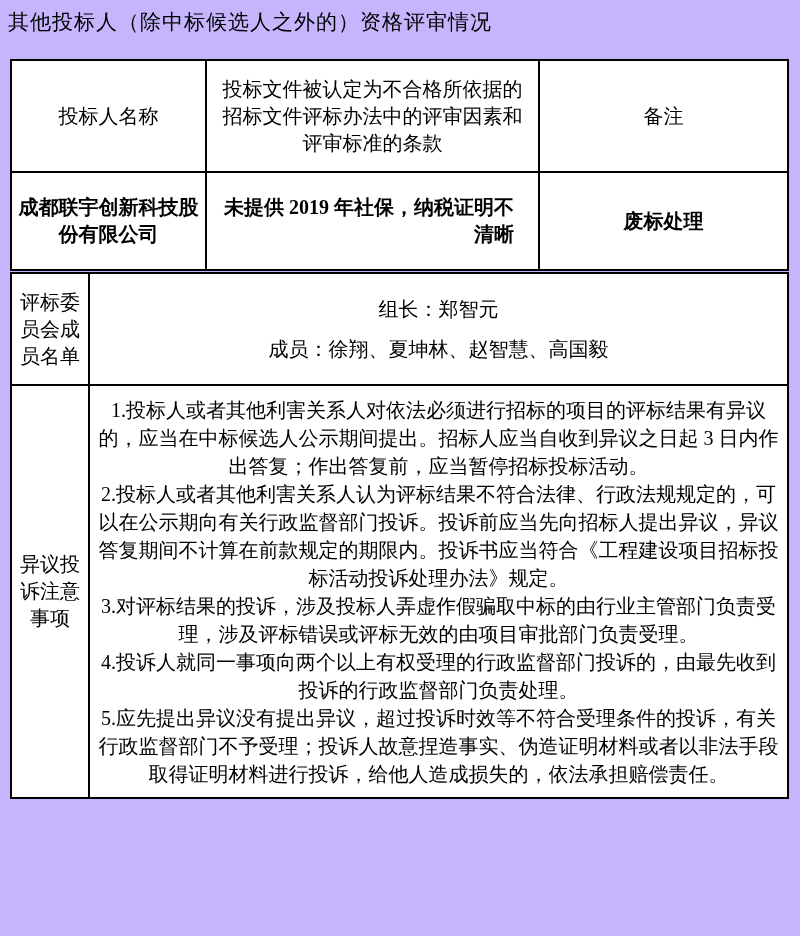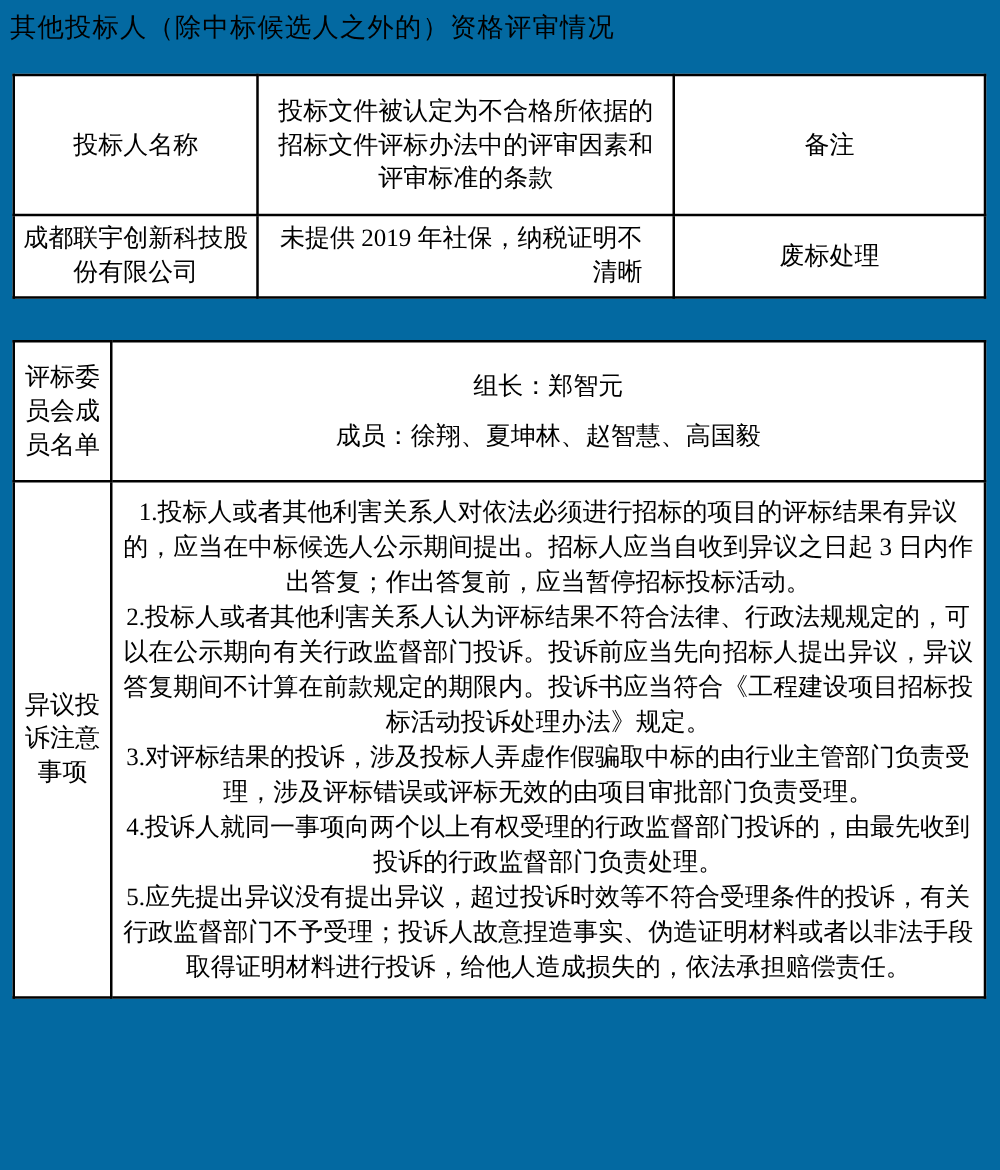--- a/index.html
+++ b/index.html
@@ -1,21 +1,21 @@
 <!DOCTYPE html>
 <html><head>
 <meta charset="utf-8">
 <style>
   html, body { margin: 0; padding: 0; }
   body {
     width: 800px; height: 936px;
     background: #ffffff; color: #000000;
     font-family: "Liberation Serif", "DejaVu Serif", serif;
   }
-  .page { position: relative; width: 800px; height: 936px; overflow: hidden; background: #0369a1; }
+  .page { position: relative; width: 800px; height: 936px; overflow: hidden; background: #c4b5fd; }
   .doc-title {
     position: absolute; left: 8px; top: 8px;
     font-size: 21px; font-weight: normal; letter-spacing: 1px; white-space: nowrap;
   }
   table.doc-table {
     position: absolute; left: 10px;
     border-collapse: collapse; table-layout: fixed;
     width: 777px; background: #ffffff;
   }
   #table1 { top: 59px; }
@@ -44,21 +44,21 @@
       <col style="width:195px">
       <col style="width:333px">
       <col style="width:249px">
     </colgroup>
     <tbody>
         <tr style="height:112px;">
       <td>投标人名称</td>
       <td class="reason-header">投标文件被认定为不合格所依据的招标文件评标办法中的评审因素和评审标准的条款</td>
       <td>备注</td>
     </tr>
-    <tr style="height:66px;">
+    <tr style="height:98px;font-weight:bold;">
       <td>成都联宇创新科技股份有限公司</td>
       <td class="reason-cell">未提供 2019 年社保，纳税证明不清晰</td>
       <td>废标处理</td>
     </tr>
   </tbody>
     </table>
 
   <table id="table2" class="doc-table">
     <colgroup>
       <col style="width:78px">

